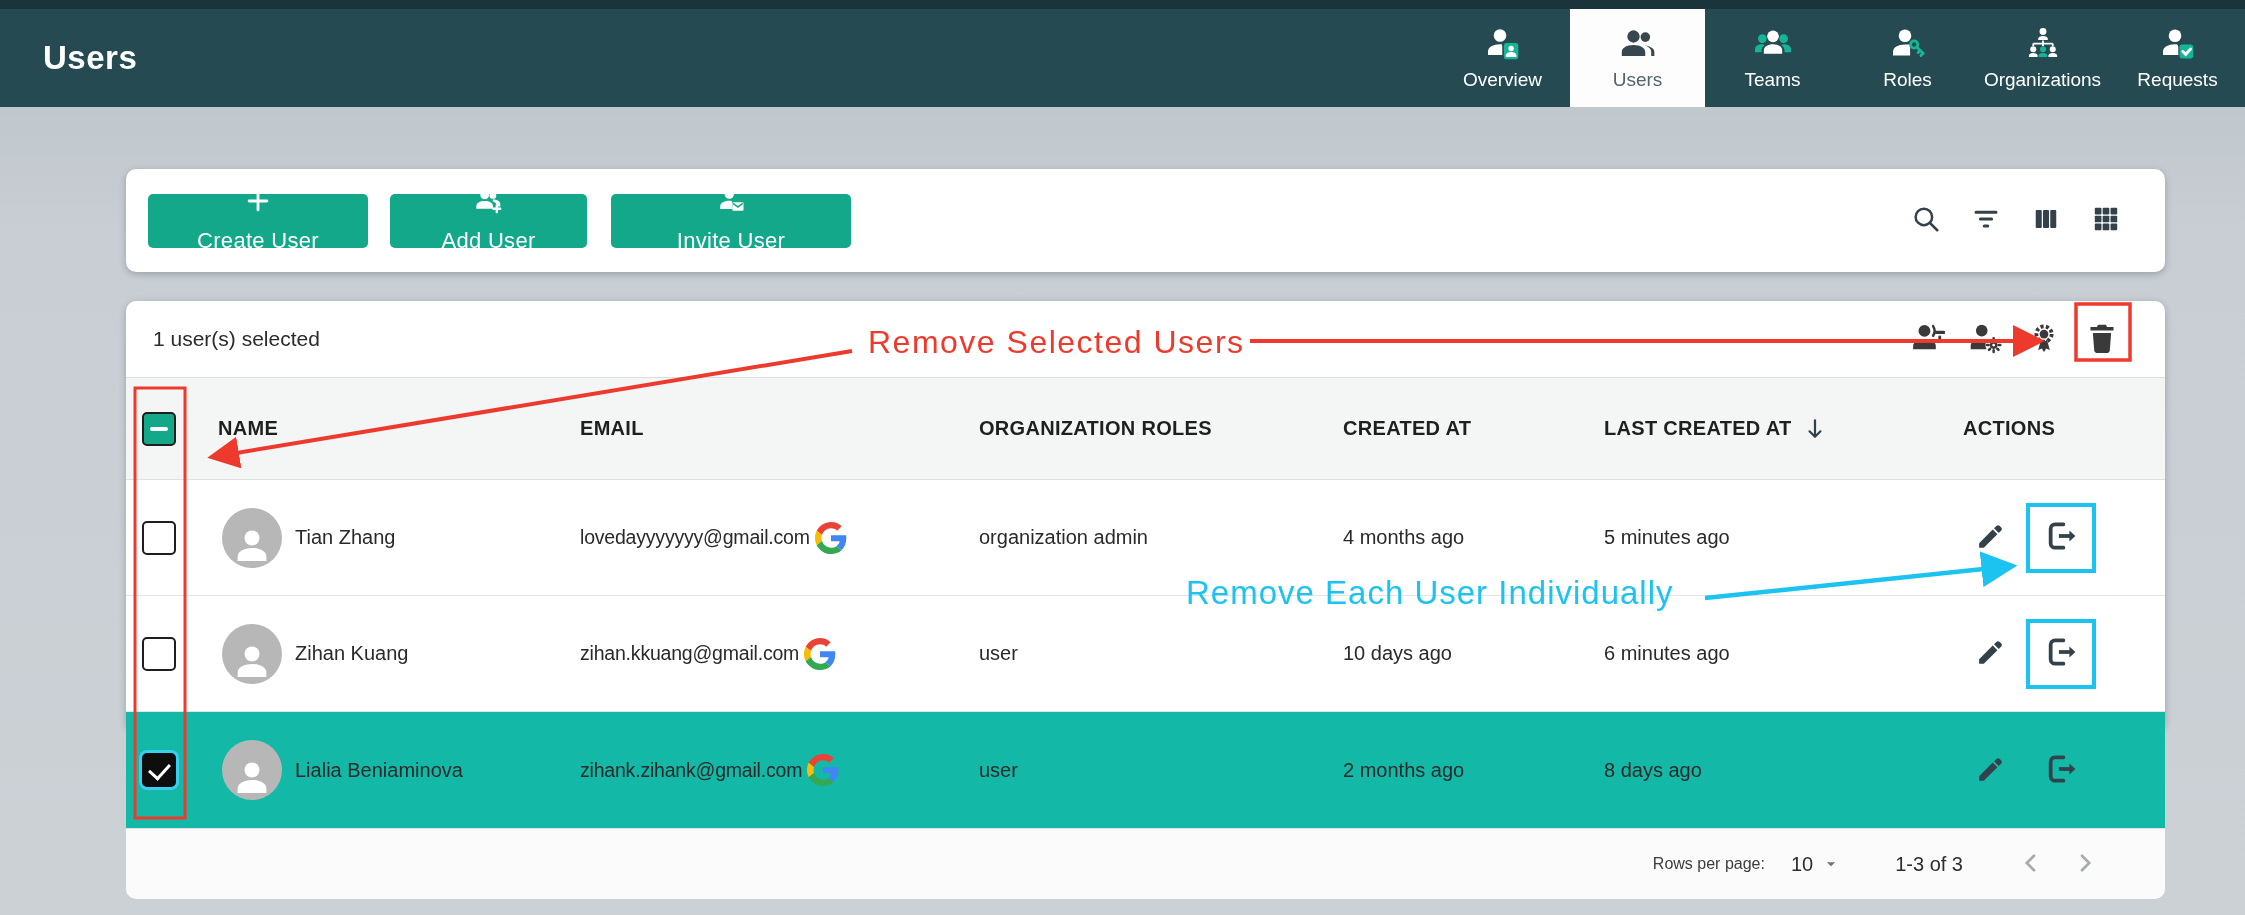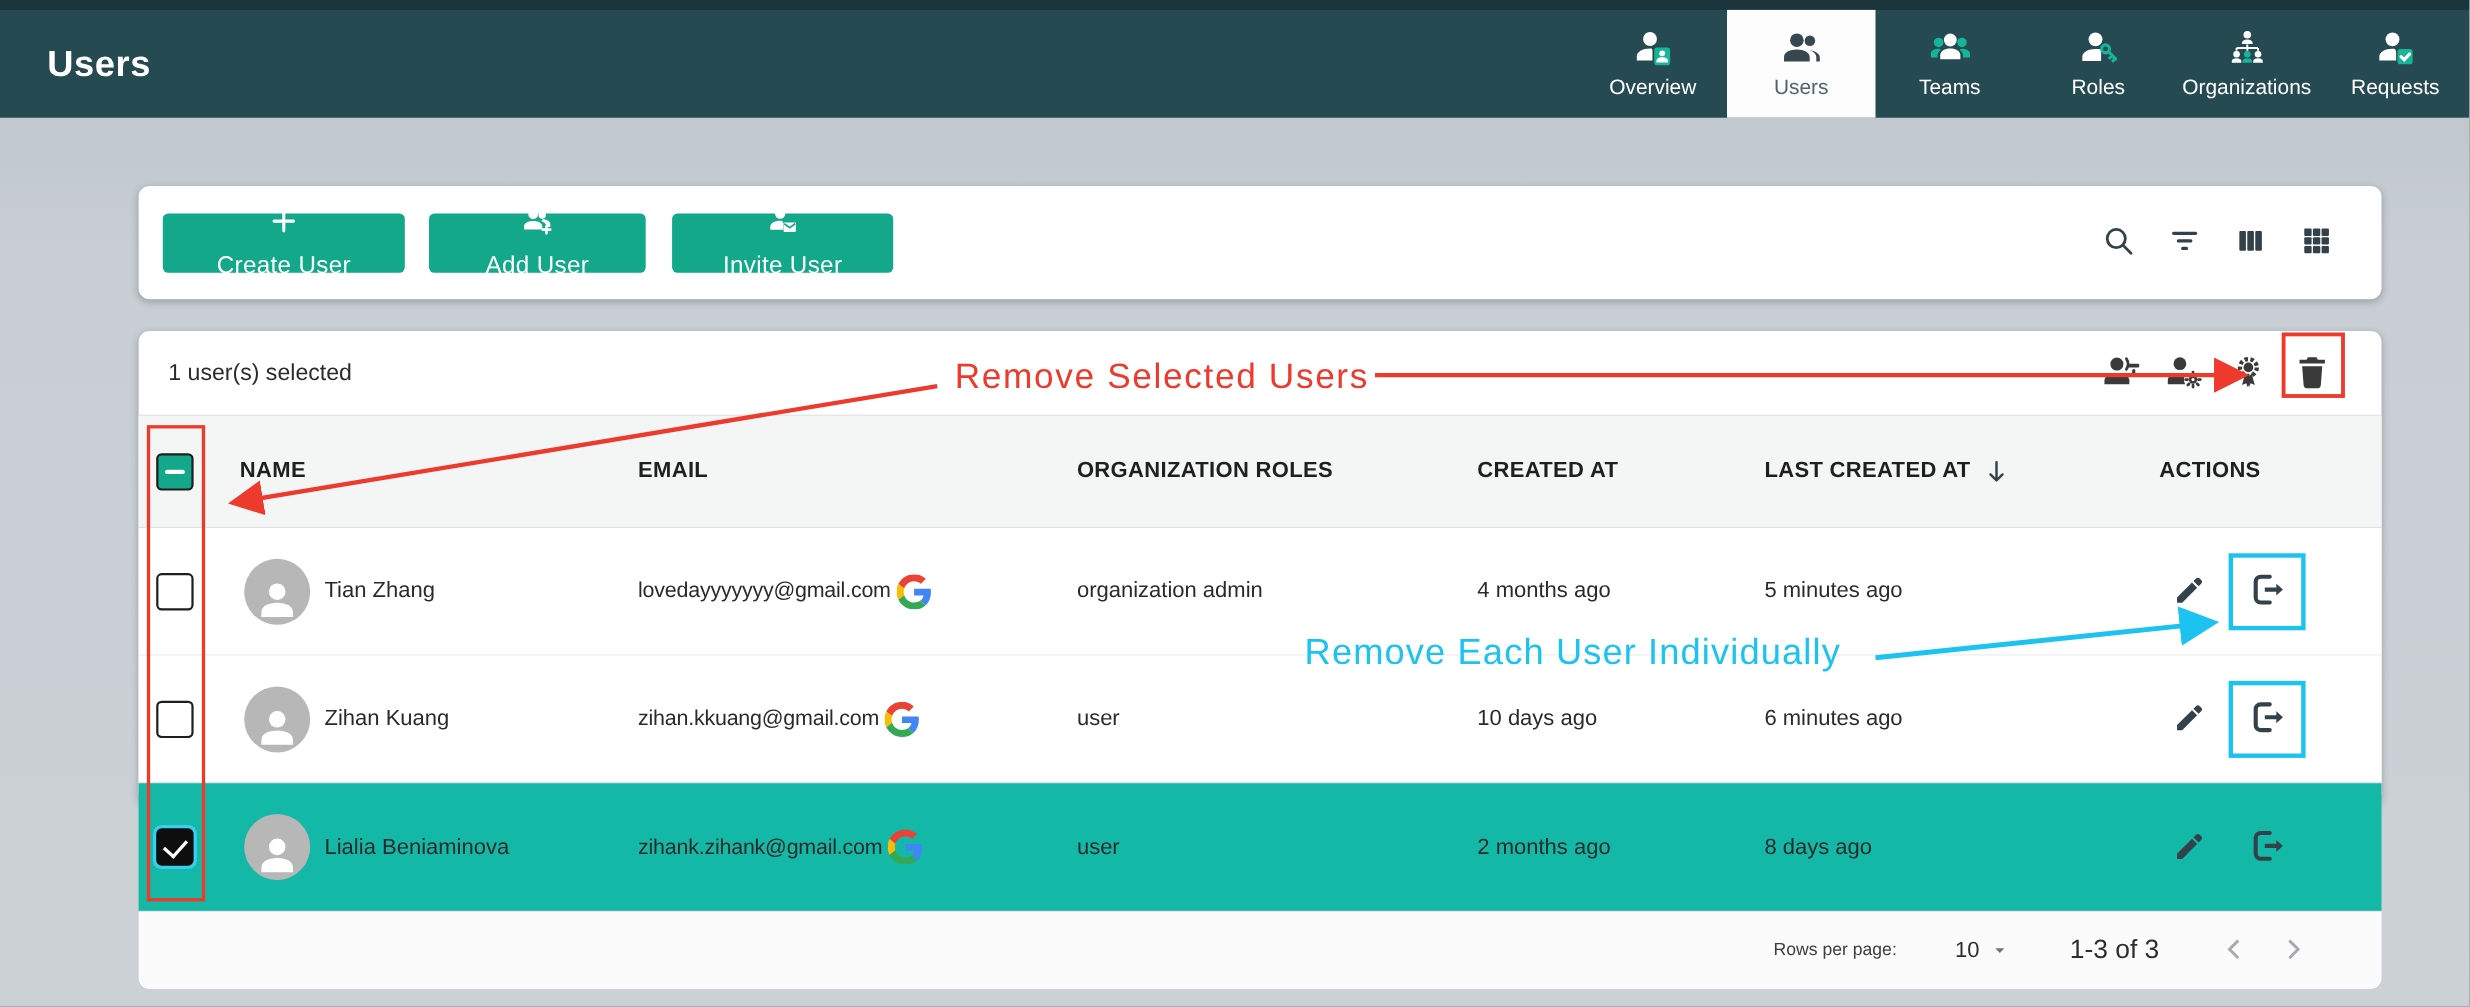--- a/index.html
+++ b/index.html
@@ -24,21 +24,21 @@
   
   .card { position:absolute; left:126px; width:2039px; background:#fff; border-radius:10px;
           box-shadow:0 2px 7px rgba(30,40,50,.28); }
   .toolbar-card { top:169px; height:103px; display:flex; align-items:center; padding:0 37px 0 22px; }
   .btn { display:flex; align-items:center; justify-content:center; gap:14px; height:54px;
          background:#12a889; color:#fff; border:none; border-radius:5px; font-size:22px;
          font-family:inherit; cursor:pointer; letter-spacing:.3px;flex-direction:column; }
   .btn .btn-icon { width:27px; height:27px; display:flex; align-items:center; justify-content:center; }
   .btn-create { width:220px; margin-right:22px; }
   .btn-add { width:197px; margin-right:24px; }
-  .btn-invite { width:201px; }
+  .btn-invite { width:240px; }
   .toolbar-spacer { flex:1; }
   .icon-btn { width:44px; height:44px; display:flex; align-items:center; justify-content:center;
               color:#33424a; cursor:pointer; background:none; border:none; }
 
   
   .table-card { top:301px; height:430px; }
   .selected-bar { height:77px; display:flex; align-items:center; padding:0 43px 0 27px;
                   border-bottom:1px solid #dcdddd; }
   .selected-text { font-size:21px; color:#2b2b2b; }
   .bar-spacer { flex:1; }
@@ -74,23 +74,23 @@
                      margin-top:-2px; background:#fff; border-radius:2px; }
   .cb.checked { background:#0e0e0e; border-color:#0e0e0e; box-shadow:0 0 0 3px #3bcdee; }
   .cb.checked::after { content:""; position:absolute; left:9px; top:4px; width:10px; height:17px;
                        border-right:3.5px solid #fff; border-bottom:3.5px solid #fff; transform:rotate(42deg); }
 
   
   .tfoot { height:71px; border-top:1px solid #e0e1e1; background:#fbfbfb; border-radius:0 0 10px 10px;
            display:flex; align-items:center; justify-content:flex-end; padding-right:60px; }
   .tfoot .flabel { font-size:16px; color:#3d3d3d; }
   .rpp-select { display:flex; align-items:center; gap:9px; margin:0 55px 0 26px; cursor:pointer; }
-  .rpp-select .fvalue { font-size:20px; color:#2e2e2e;margin-left:27px; }
+  .rpp-select .fvalue { font-size:20px; color:#2e2e2e; }
   .caret { width:18px; height:18px; color:#6f7478; display:flex; align-items:center; }
-  .range { font-size:24px; color:#2e2e2e; margin-right:48px; }
+  .range { font-size:20px; color:#2e2e2e; margin-right:48px; }
   .pg-btn { width:40px; height:40px; display:flex; align-items:center; justify-content:center;
             color:#a7abaf; background:none; border:none; }
   .pg-btn + .pg-btn { margin-left:14px; }
 
   
   .overlay { position:absolute; inset:0; pointer-events:none; }
   svg.hidden-defs { position:absolute; width:0; height:0; overflow:hidden; }
 </style>
 </head>
 <body>

